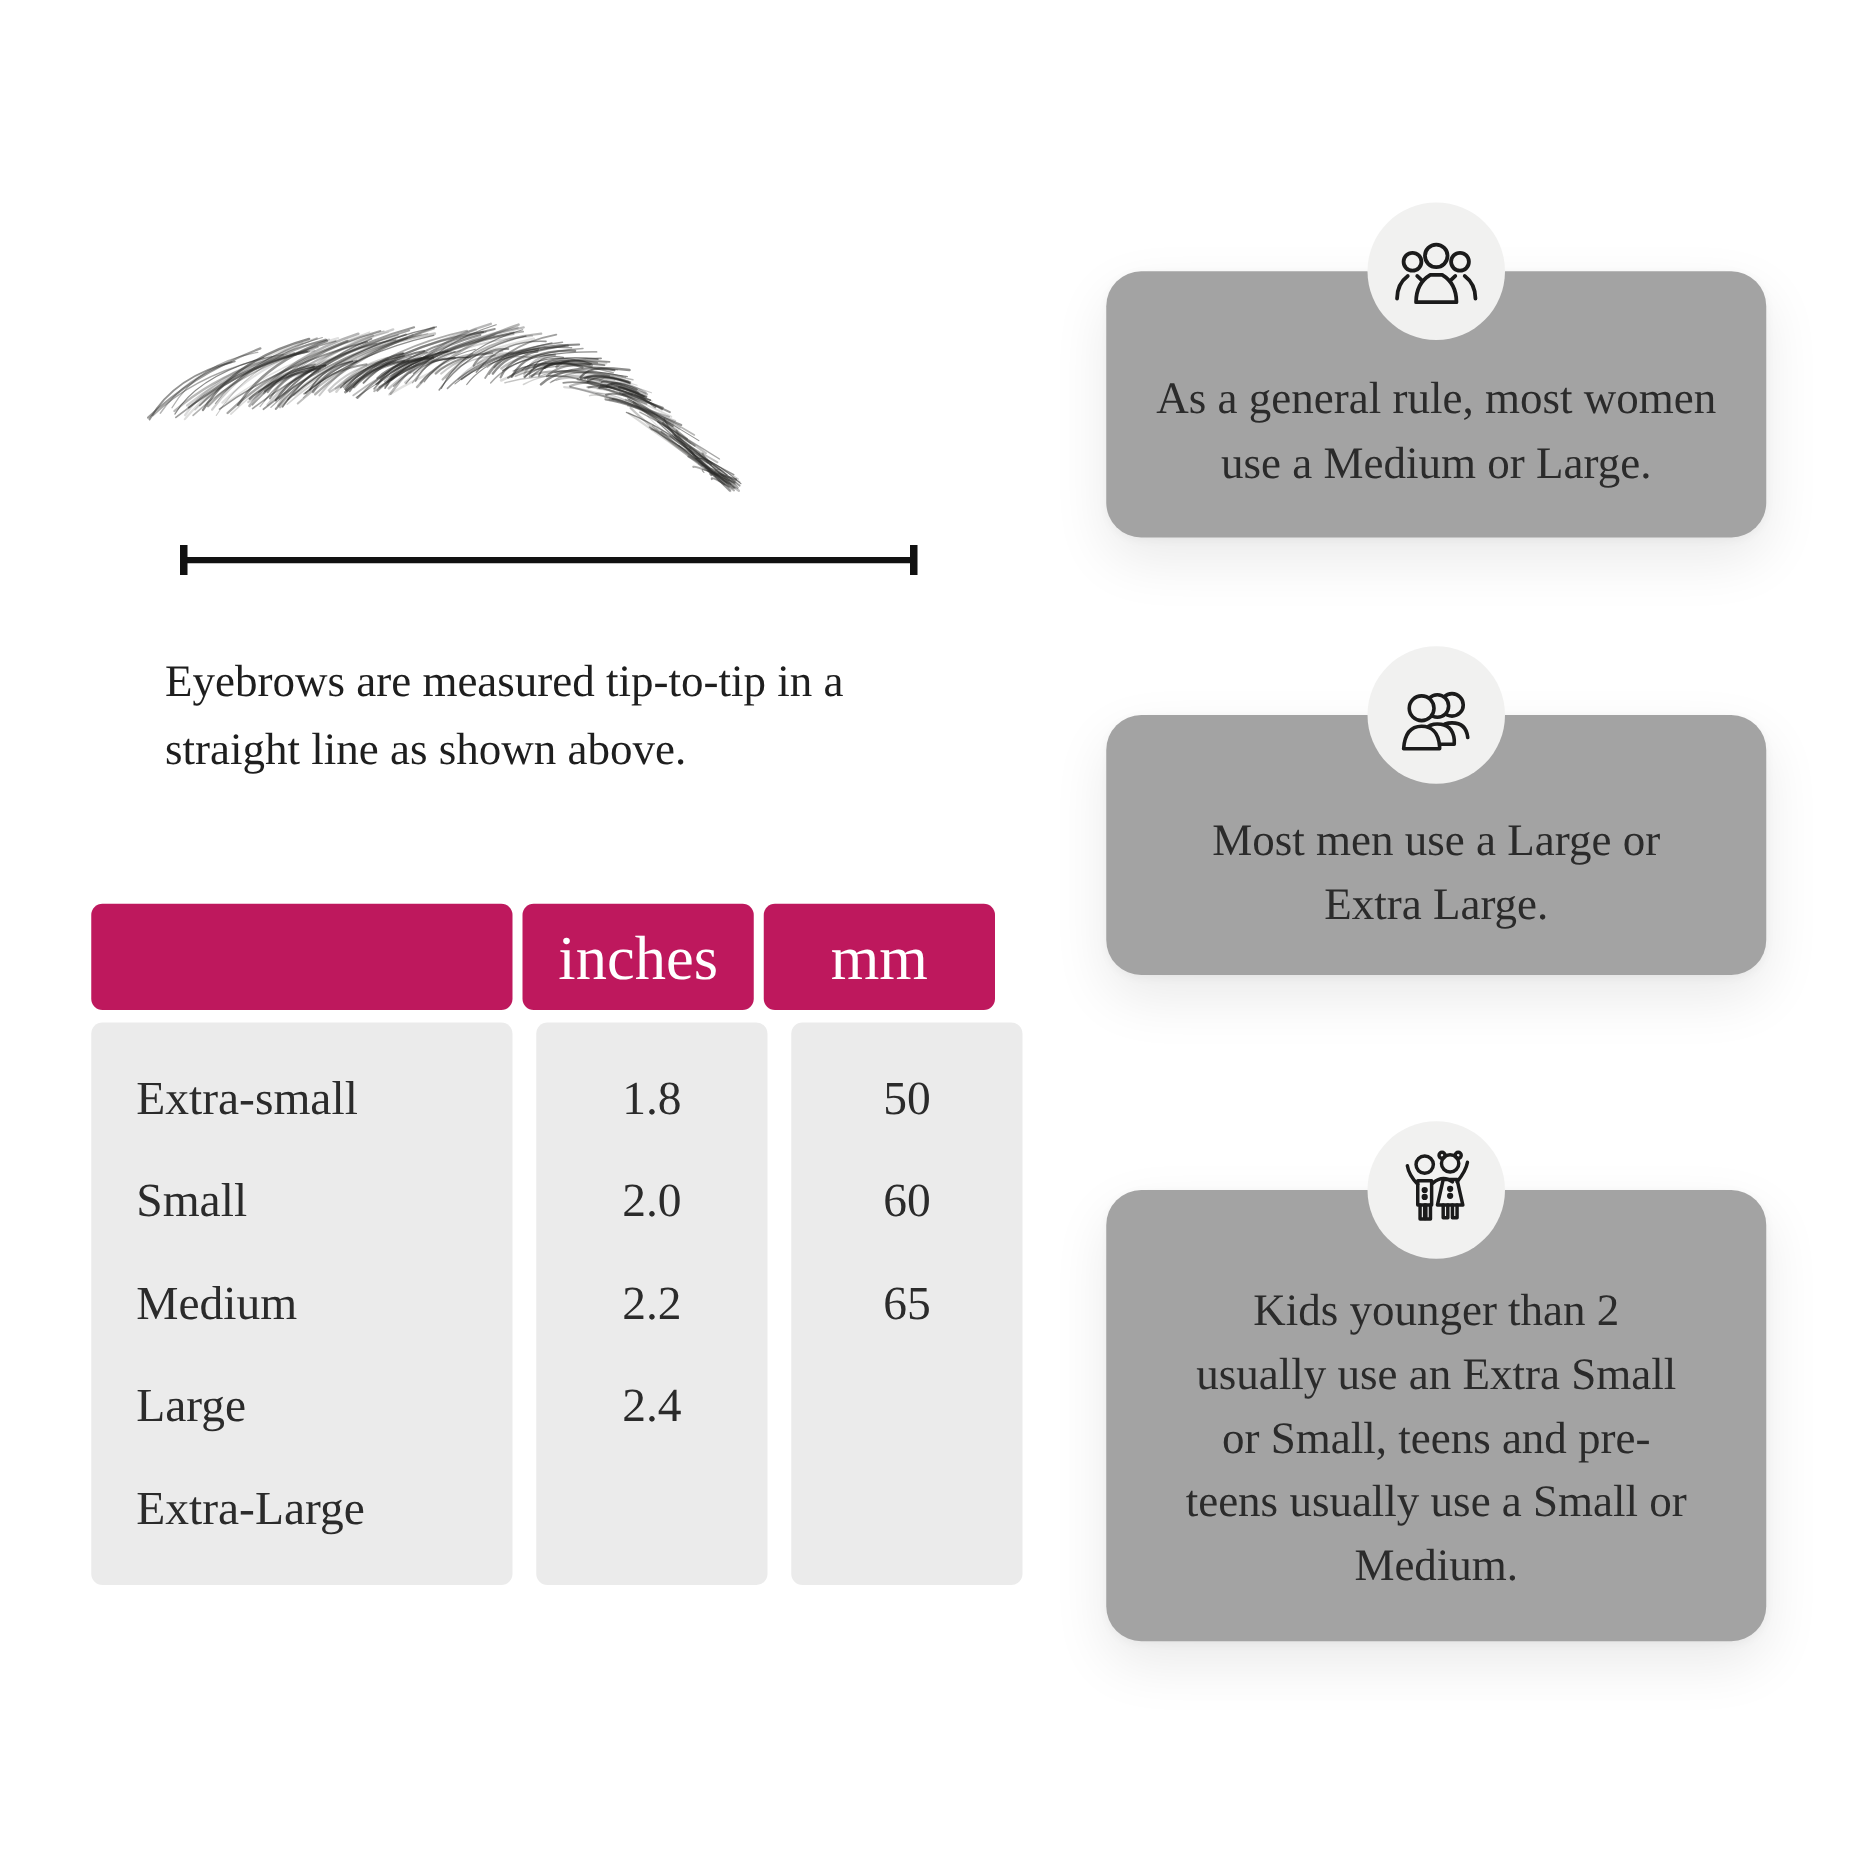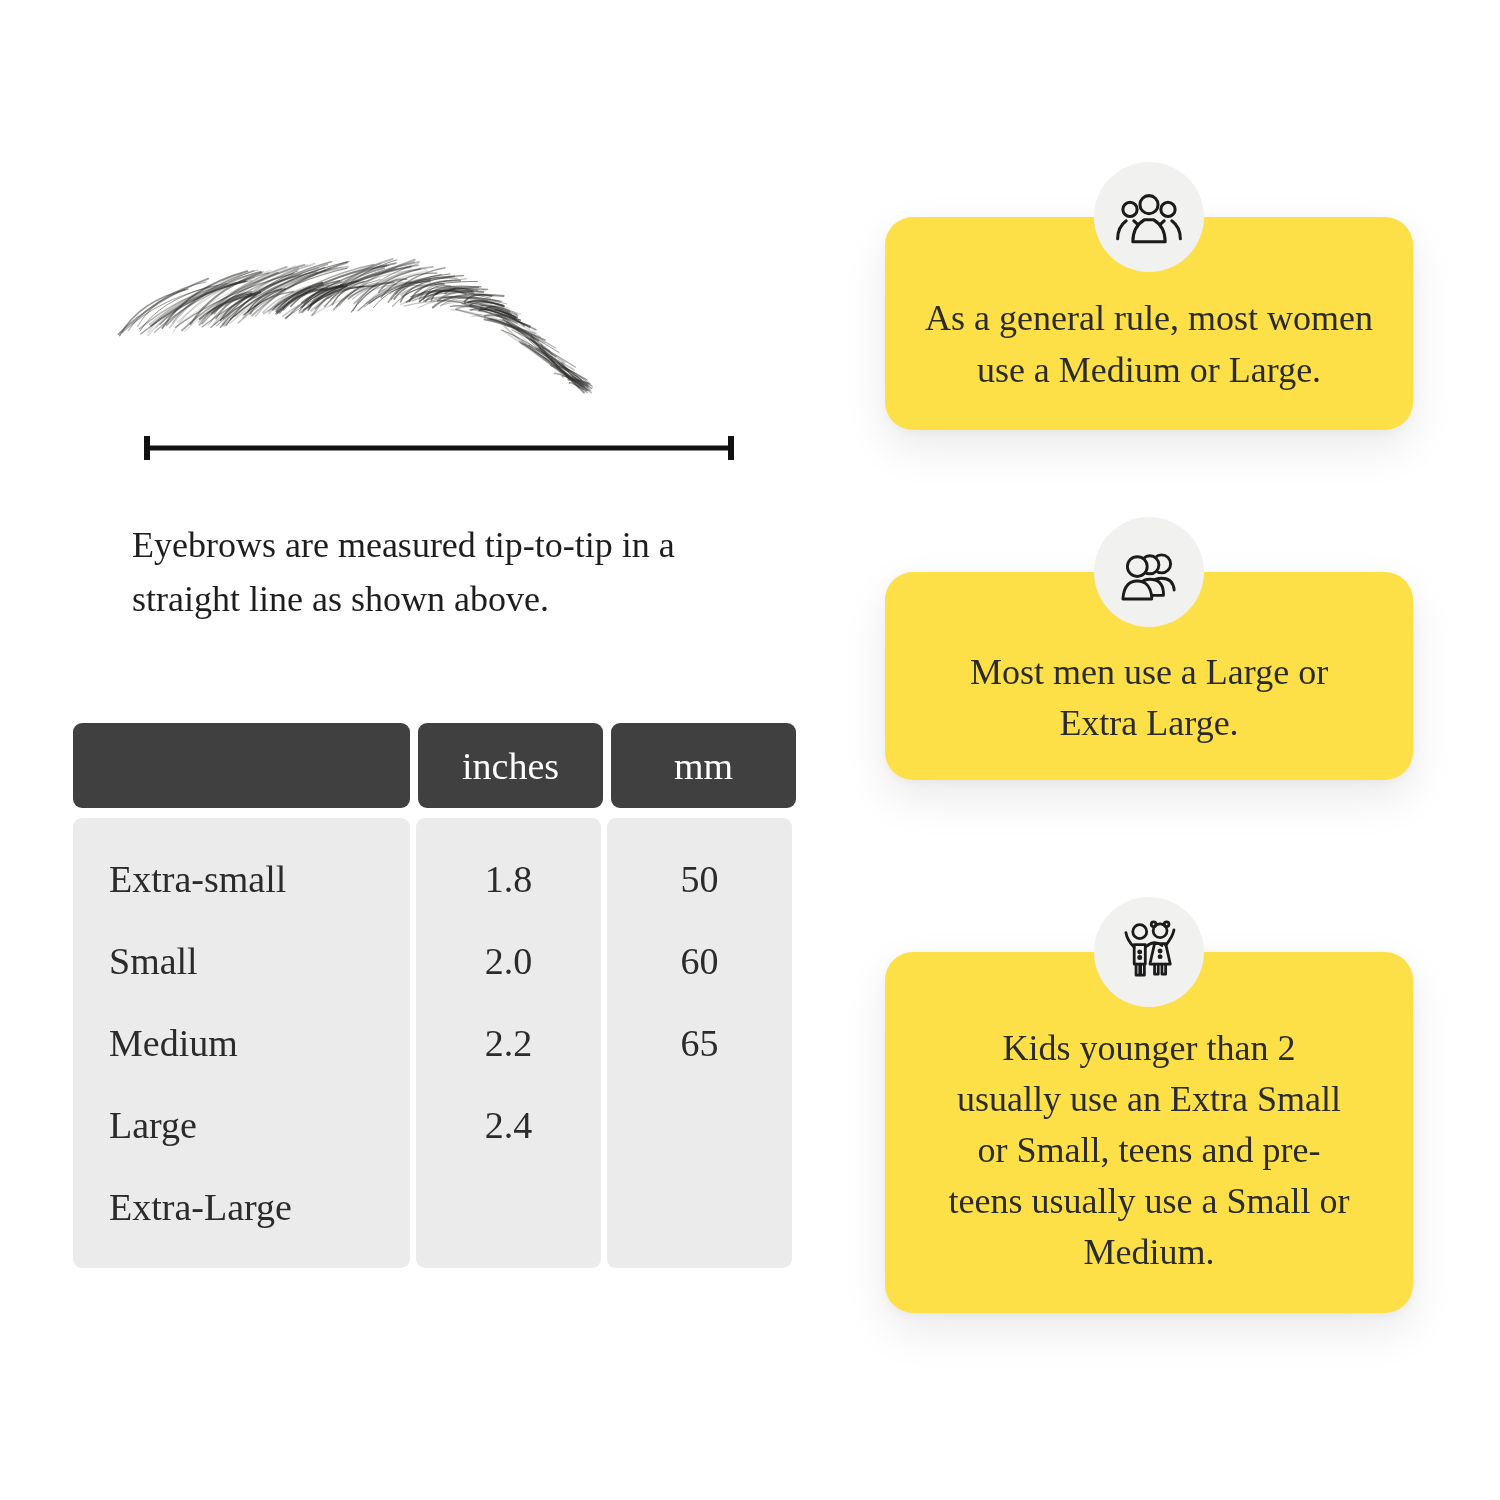--- a/index.html
+++ b/index.html
@@ -21,39 +21,39 @@
     position:absolute; left:132px; top:518px; width:570px;
     font-size:36px; line-height:1.5; color:#1e1e1e;
   }
 
   
   .table-head {
     position:absolute; left:73px; top:723px;
     display:grid; grid-template-columns:337px 185px 185px; column-gap:8px;
   }
   .th {
-    height:85px; background:#404040; border-radius:9px;
-    color:#ffffff; font-size:38px;
+    height:85px; background:#be185d; border-radius:9px;
+    color:#ffffff; font-size:50px;
     display:flex; align-items:center; justify-content:center;
   }
   .table-body {
     position:absolute; left:73px; top:818px;
-    display:grid; grid-template-columns:337px 185px 185px; column-gap:6px;
+    display:grid; grid-template-columns:337px 185px 185px; column-gap:19px;
   }
   .tcol { background:#ebebeb; border-radius:9px; padding:20px 0; }
   .cell {
     height:82px; display:flex; align-items:center;
     font-size:38px; color:#2b2b2b;
   }
   .cell.label { padding-left:36px; justify-content:flex-start; }
   .cell.val   { justify-content:center; }
 
   
   .card {
-    position:absolute; left:885px; width:528px; background:#fde047;
+    position:absolute; left:885px; width:528px; background:#a3a3a3;
     border-radius:28px;
     box-shadow: 0 2px 8px rgba(0,0,0,0.04), 0 18px 45px rgba(0,0,0,0.085);
     display:flex; flex-direction:column; align-items:center; justify-content:center;
     text-align:center;
   }
   .card-women { top:217px; height:213px; padding:52px 26px 10px; }
   .card-men   { top:572px; height:208px; padding:54px 62px 10px; }
   .card-kids  { top:952px; height:361px; padding:50px 62px 14px; }
   .badge {
     position:absolute; top:-55px; left:50%; transform:translateX(-50%);

